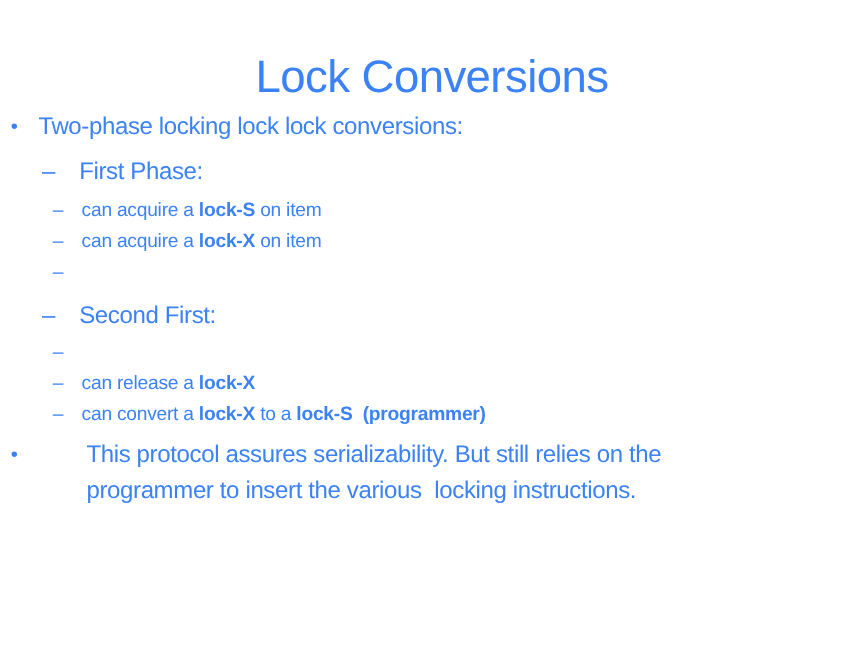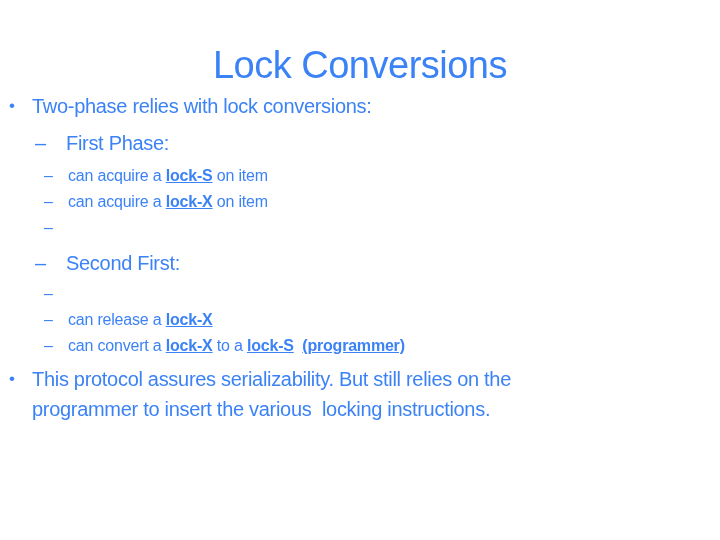--- a/index.html
+++ b/index.html
@@ -63,31 +63,31 @@
   .r-fp { top: 131px; }
   .r-f1 { top: 163px; }
   .r-f2 { top: 189px; }
   .r-f3 { top: 215px; }
   .r-sp { top: 251px; }
   .r-s1 { top: 281px; }
   .r-s2 { top: 307px; }
   .r-s3 { top: 333px; }
   .r-b2 { top: 364px; line-height: 30px; }
   .r-b2 .marker { line-height: 30px; }
-  .r-b2 .line { line-height: 30px; white-space: pre; }
-  .bold, .seg-b { font-weight: 700; text-decoration: underline; }
+  .r-b2 .line { line-height: 30px; white-space: pre; margin-left: 40px; }
+  .bold, .seg-b { font-weight: 700; }
 </style>
 </head>
 <body>
 
 <div class="slide">
 
   <h1 class="title">Lock Conversions</h1>
 
-  <div class="row l1 r-b1"><span class="marker">•</span><span class="text">Two-phase relies with lock conversions:</span></div>
+  <div class="row l1 r-b1"><span class="marker">•</span><span class="text">Two-phase locking lock lock conversions:</span></div>
 
   <div class="row l2 r-fp"><span class="marker">–</span><span class="text">First Phase:</span></div>
 
   <div class="row l3 r-f1"><span class="marker">–</span><span class="text"><span>can acquire a </span><span class="seg-b">lock-S</span><span> on item</span></span></div>
 
   <div class="row l3 r-f2"><span class="marker">–</span><span class="text"><span>can acquire a </span><span class="seg-b">lock-X</span><span> on item</span></span></div>
 
   <div class="row l3 r-f3"><span class="marker">–</span></div>
 
   <div class="row l2 r-sp"><span class="marker">–</span><span class="text">Second First:</span></div>

